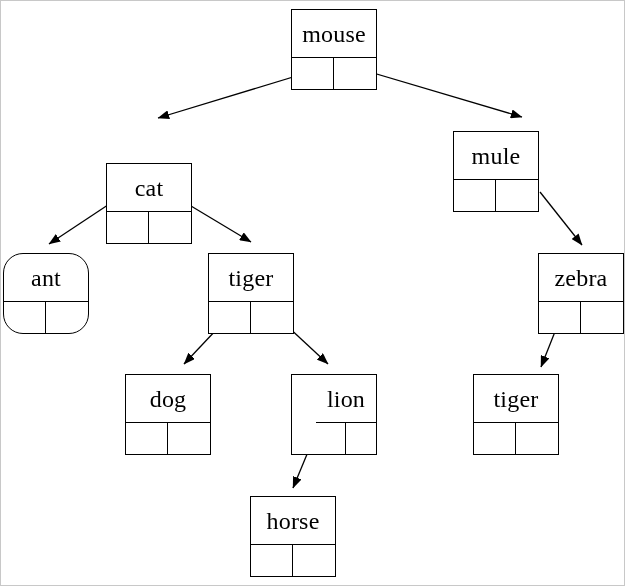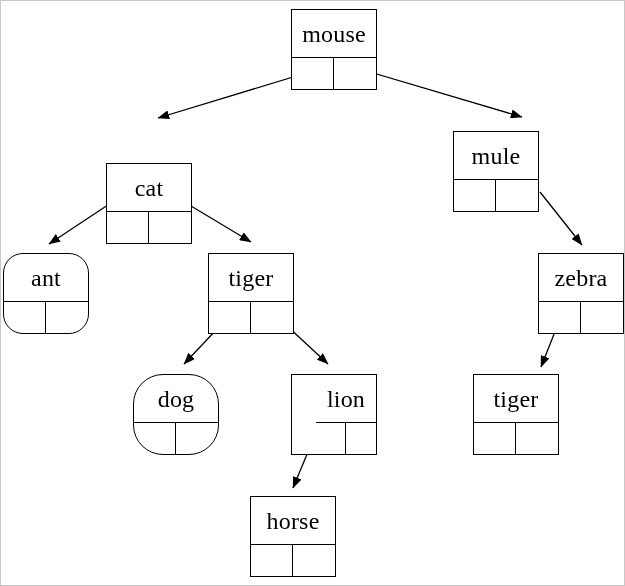--- a/index.html
+++ b/index.html
@@ -119,21 +119,21 @@
           <div class="ptr ptr-right"></div>
         </div>
       </div>
       <div class="node" style="left: 537px; top: 252px;">
         <div class="node-label">zebra</div>
         <div class="node-pointers">
           <div class="ptr ptr-left"></div>
           <div class="ptr ptr-right"></div>
         </div>
       </div>
-      <div class="node" style="left: 132px; top: 373px; border-radius: 30px;">
+      <div class="node" style="left: 124px; top: 373px;">
         <div class="node-label">dog</div>
         <div class="node-pointers">
           <div class="ptr ptr-left"></div>
           <div class="ptr ptr-right"></div>
         </div>
       </div>
       <div class="node" style="left: 290px; top: 373px; padding-left: 24px;">
         <div class="node-label">lion</div>
         <div class="node-pointers">
           <div class="ptr ptr-left"></div>

